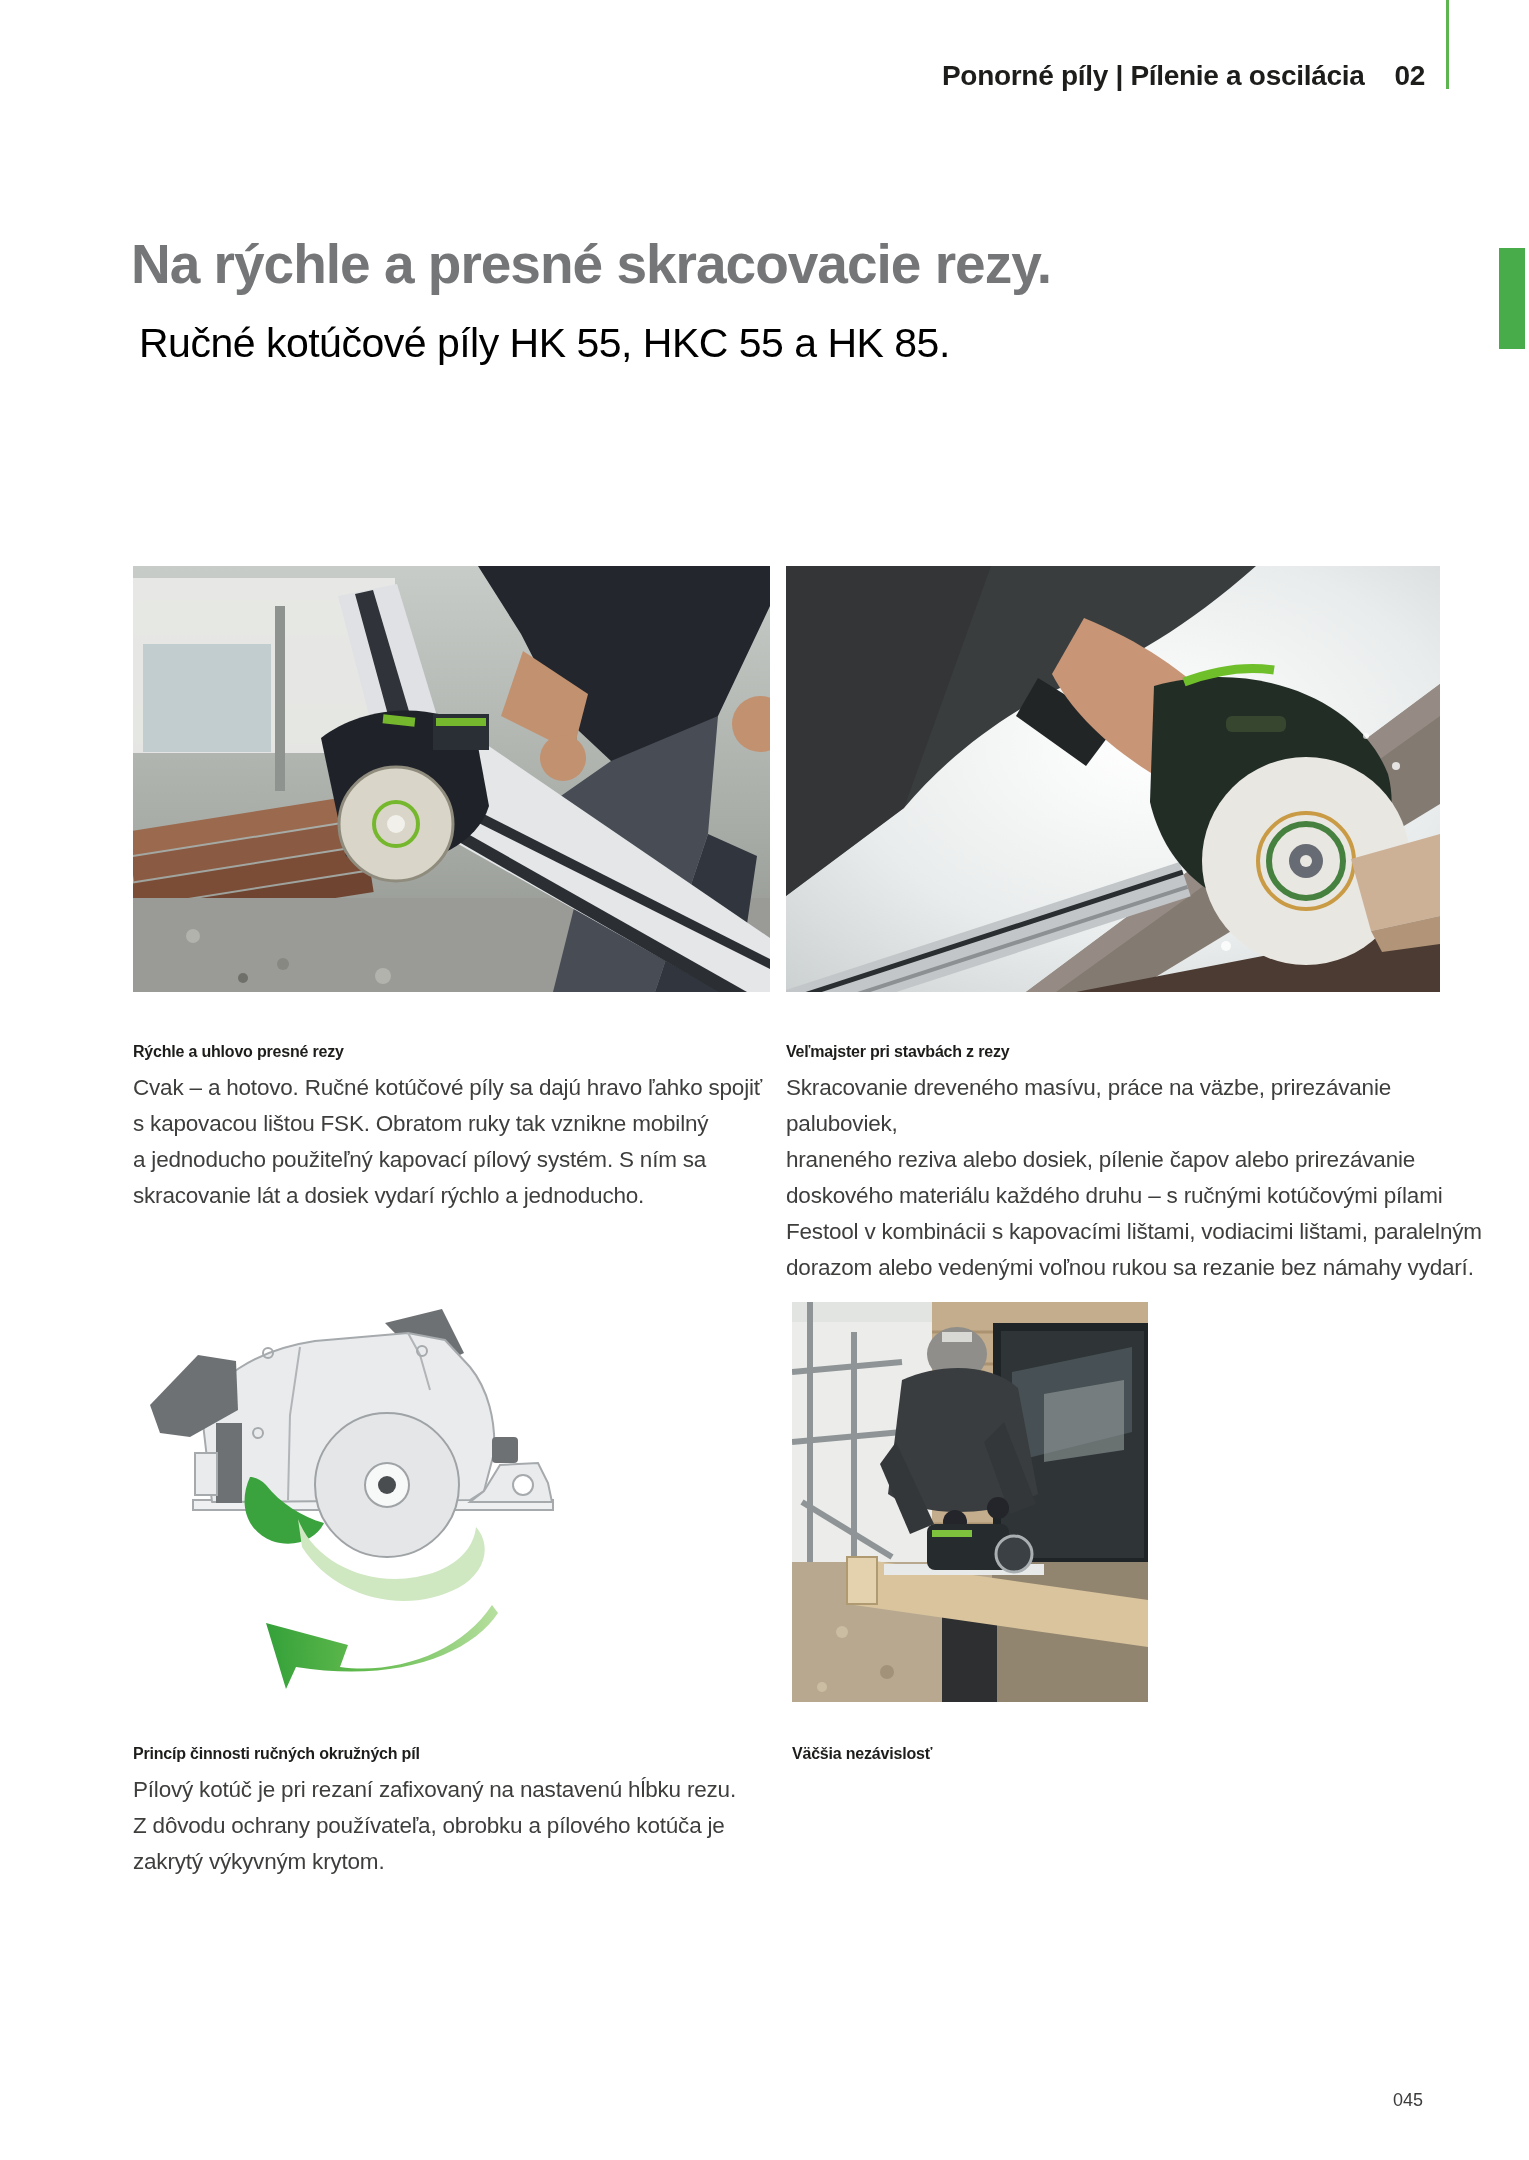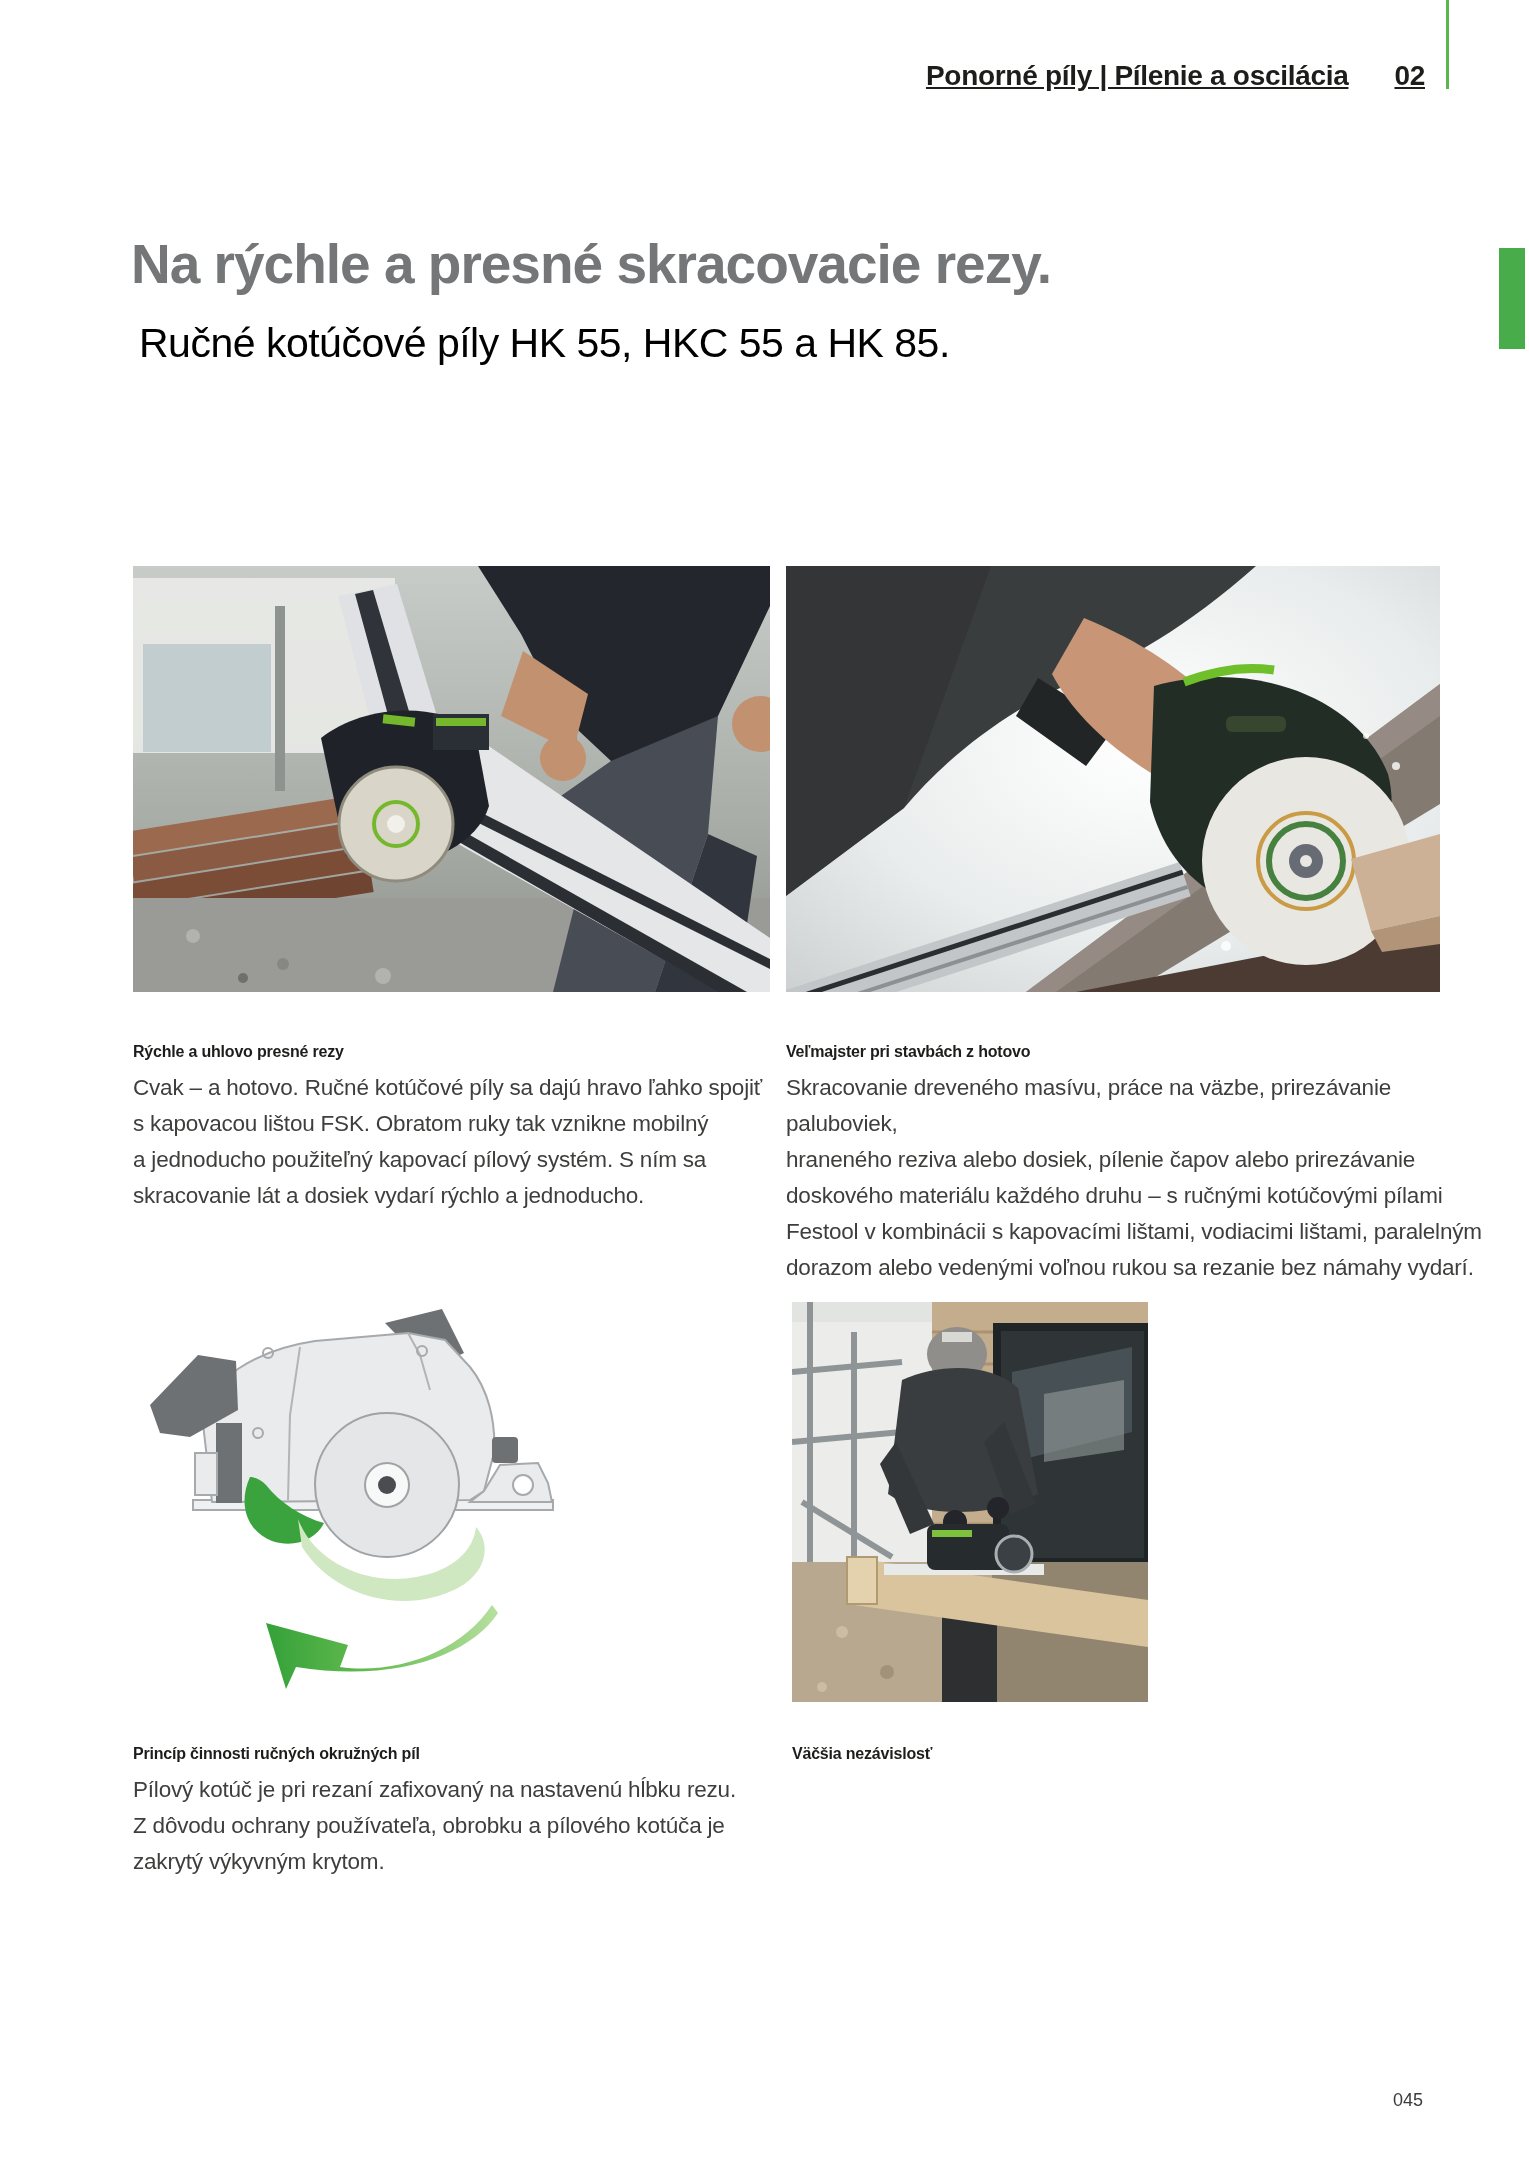--- a/index.html
+++ b/index.html
@@ -3,22 +3,22 @@
 <meta charset="utf-8">
 <style>
   html,body{margin:0;padding:0;background:#ffffff;}
   .page{
     position:relative;width:1529px;height:2160px;background:#ffffff;overflow:hidden;
     font-family:"Liberation Sans", sans-serif;color:#3e3e3d;
   }
   
   .page-header{
     position:absolute;top:60px;left:0;width:1425px;
-    display:flex;justify-content:flex-end;align-items:center;gap:46px;
-    font-size:28px;font-weight:700;color:#1d1d1b;letter-spacing:-0.3px;text-decoration:underline;
+    display:flex;justify-content:flex-end;align-items:center;gap:30px;
+    font-size:28px;font-weight:700;color:#1d1d1b;letter-spacing:-0.3px;
   }
   .header-rule{position:absolute;left:1446px;top:0;width:3px;height:89px;background:#5cb54e;}
   
   .hero-title{
     position:absolute;left:131px;top:236px;margin:0;
     font-size:55px;line-height:1.05;font-weight:700;color:#747678;letter-spacing:-1px;
   }
   .hero-subtitle{
     position:absolute;left:131px;top:314px;margin:8px;
     font-size:41px;line-height:1.05;font-weight:400;color:#000000;letter-spacing:-0.5px;
@@ -173,21 +173,21 @@
 
   <div class="caption" id="cap-1">
     <h3 class="caption-title">Rýchle a uhlovo presné rezy</h3>
     <p class="caption-body">Cvak – a hotovo. Ručné kotúčové píly sa dajú hravo ľahko spojiť
 s kapovacou lištou FSK. Obratom ruky tak vznikne mobilný
 a jednoducho použiteľný kapovací pílový systém. S ním sa
 skracovanie lát a dosiek vydarí rýchlo a jednoducho.</p>
   </div>
 
   <div class="caption" id="cap-2">
-    <h3 class="caption-title">Veľmajster pri stavbách z hotovo</h3>
+    <h3 class="caption-title">Veľmajster pri stavbách z rezy</h3>
     <p class="caption-body">Skracovanie dreveného masívu, práce na väzbe, prirezávanie paluboviek,
 hraneného reziva alebo dosiek, pílenie čapov alebo prirezávanie
 doskového materiálu každého druhu – s ručnými kotúčovými pílami
 Festool v kombinácii s kapovacími lištami, vodiacimi lištami, paralelným
 dorazom alebo vedenými voľnou rukou sa rezanie bez námahy vydarí.</p>
   </div>
 
   <div class="figure plain" id="fig-diagram">
     <svg viewBox="0 0 475 400" role="img" aria-label="Schéma ručnej okružnej píly s výkyvným krytom a zelenou šípkou otáčania">
       <defs>

